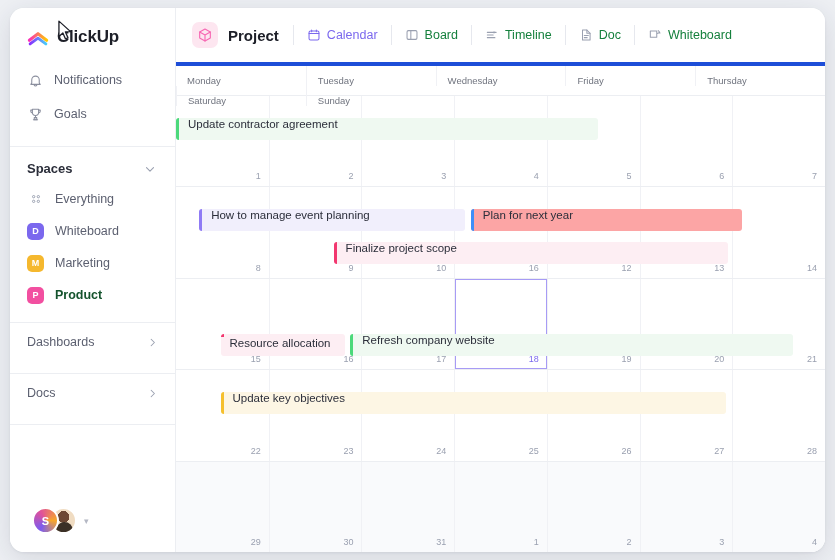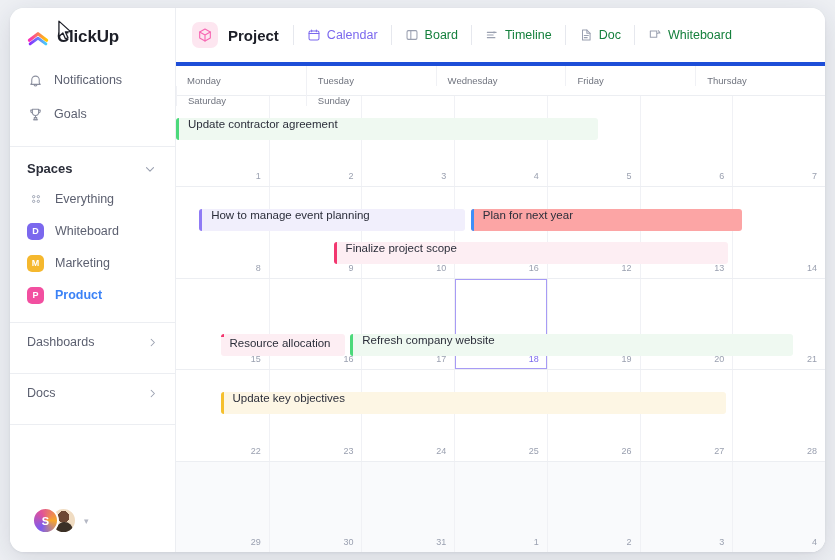--- a/index.html
+++ b/index.html
@@ -101,21 +101,21 @@
     flex: 0 0 17px;
     border-radius: 5px;
     color: #fff;
     font-size: 9px;
     font-weight: bold;
     display: flex;
     align-items: center;
     justify-content: center;
   }
   .space-label { font-size: 12.5px; color: #5c6070; }
-  .space-item.active .space-label { color: #3b82f6; font-weight: bold; }
+  .space-item.active .space-label { color: #14532d; font-weight: bold; }
   .dots-ico {
     width: 17px; height: 17px; flex: 0 0 17px;
     display: flex; align-items: center; justify-content: center;
     color: #9aa0b0;
   }
   .row-link {
     display: flex;
     align-items: center;
     justify-content: space-between;
     height: 38px;

